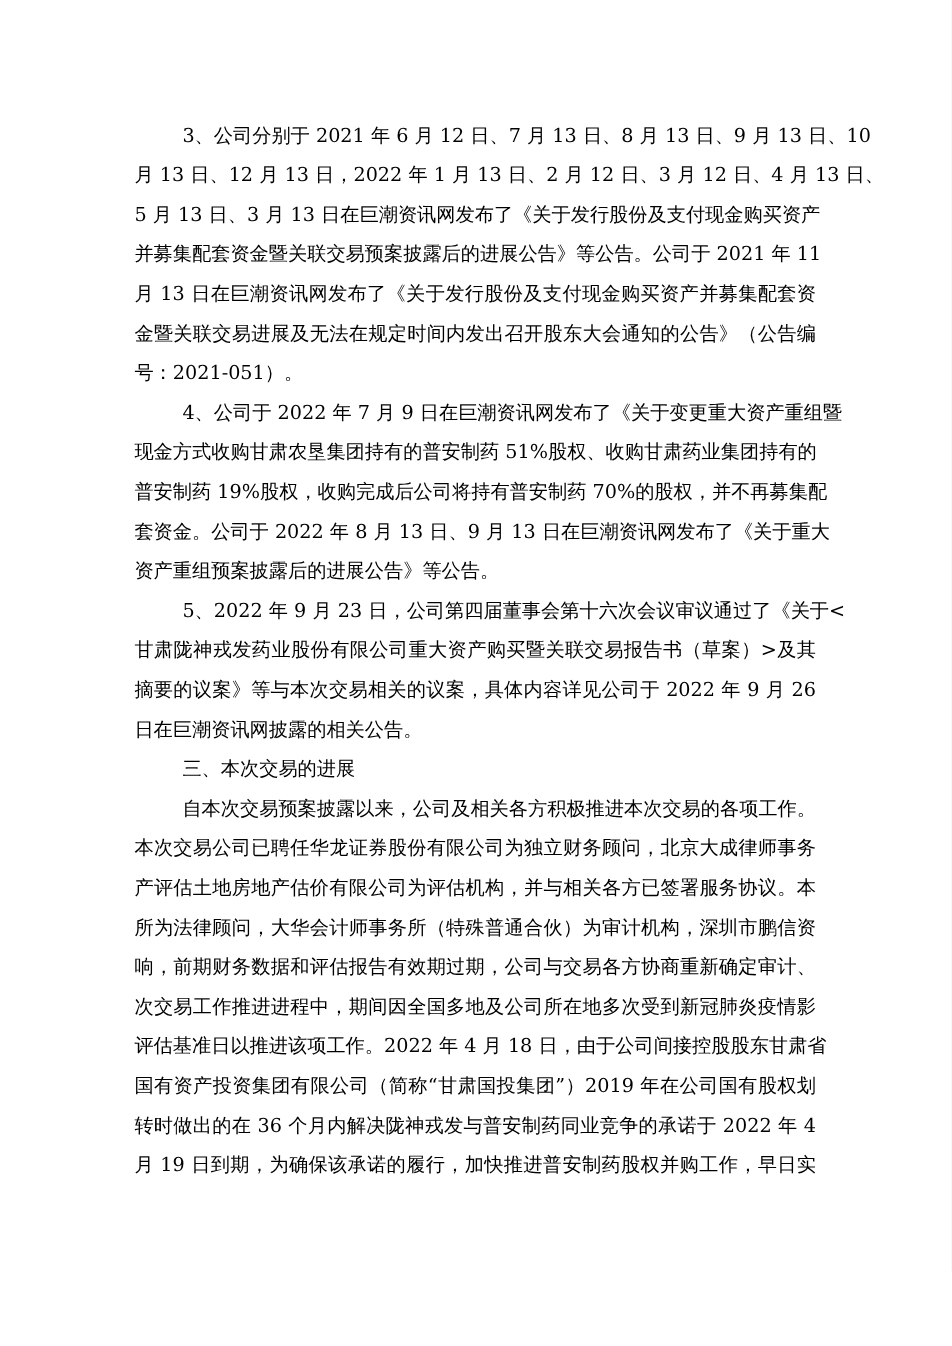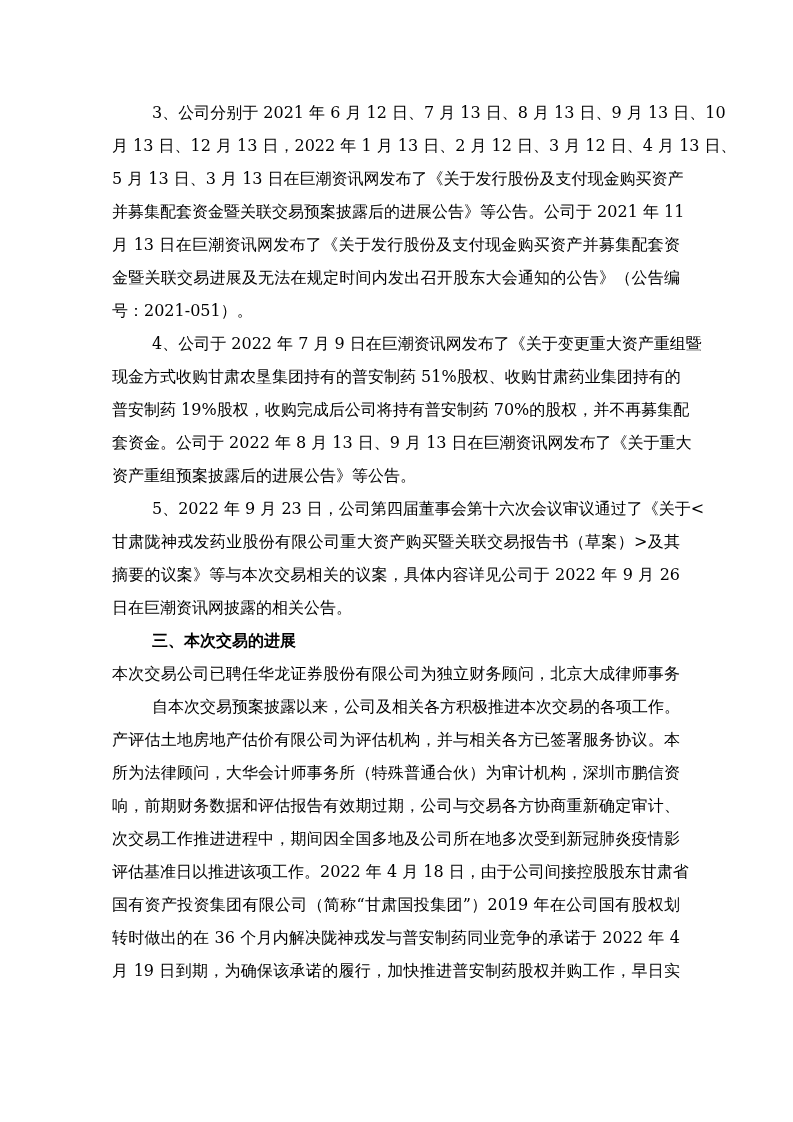--- a/index.html
+++ b/index.html
@@ -39,21 +39,21 @@
   }
   .line.pfinal {
     text-align: left;
     text-align-last: left;
   }
   .line.pfirst {
     text-indent: 40px;
   }
   .line.heading {
     font-family: "DejaVu Sans", "Liberation Sans", sans-serif;
-    font-weight: bold;
+    font-weight: normal;
     font-size: 16px;
     text-align: left;
     text-align-last: left;
   }
 </style>
 </head>
 <body>
 
 <div class="page">
   <div class="content">
@@ -81,22 +81,22 @@
       <div class="line">甘肃陇神戎发药业股份有限公司重大资产购买暨关联交易报告书（草案）&gt;及其</div>
       <div class="line">摘要的议案》等与本次交易相关的议案，具体内容详见公司于 2022 年 9 月 26</div>
       <div class="line pfinal">日在巨潮资讯网披露的相关公告。</div>
     </div>
 
     <div class="para">
       <div class="line pfirst heading">三、本次交易的进展</div>
     </div>
 
     <div class="para">
+      <div class="line pfirst">自本次交易预案披露以来，公司及相关各方积极推进本次交易的各项工作。</div>
       <div class="line">本次交易公司已聘任华龙证券股份有限公司为独立财务顾问，北京大成律师事务</div>
-      <div class="line pfirst">自本次交易预案披露以来，公司及相关各方积极推进本次交易的各项工作。</div>
       <div class="line">产评估土地房地产估价有限公司为评估机构，并与相关各方已签署服务协议。本</div>
       <div class="line">所为法律顾问，大华会计师事务所（特殊普通合伙）为审计机构，深圳市鹏信资</div>
       <div class="line">响，前期财务数据和评估报告有效期过期，公司与交易各方协商重新确定审计、</div>
       <div class="line">次交易工作推进进程中，期间因全国多地及公司所在地多次受到新冠肺炎疫情影</div>
       <div class="line">评估基准日以推进该项工作。2022 年 4 月 18 日，由于公司间接控股股东甘肃省</div>
       <div class="line">国有资产投资集团有限公司（简称“甘肃国投集团”）2019 年在公司国有股权划</div>
       <div class="line">转时做出的在 36 个月内解决陇神戎发与普安制药同业竞争的承诺于 2022 年 4</div>
       <div class="line">月 19 日到期，为确保该承诺的履行，加快推进普安制药股权并购工作，早日实</div>
     </div>
 

